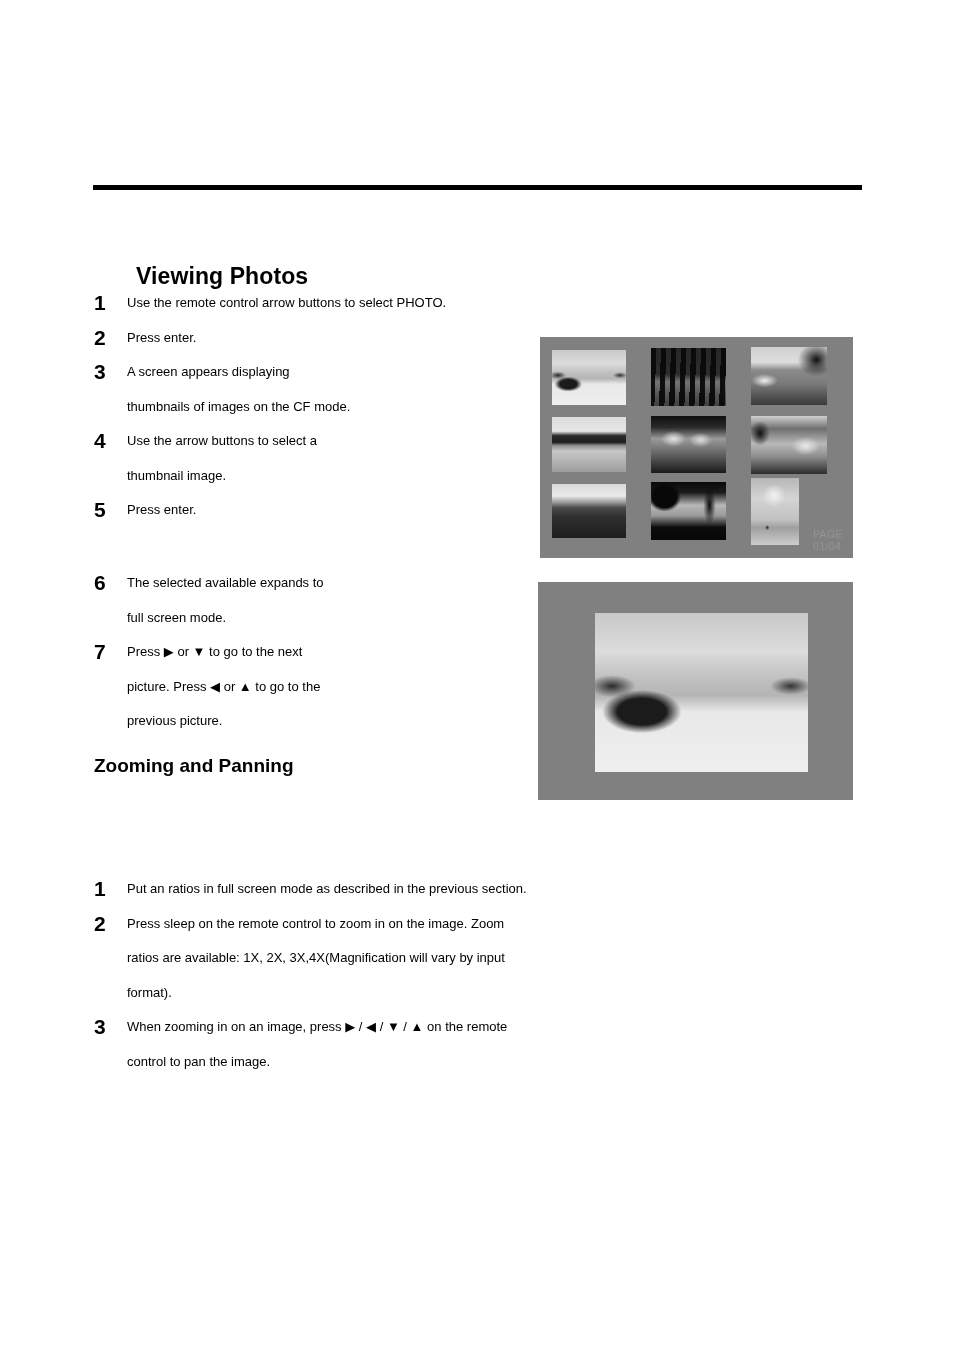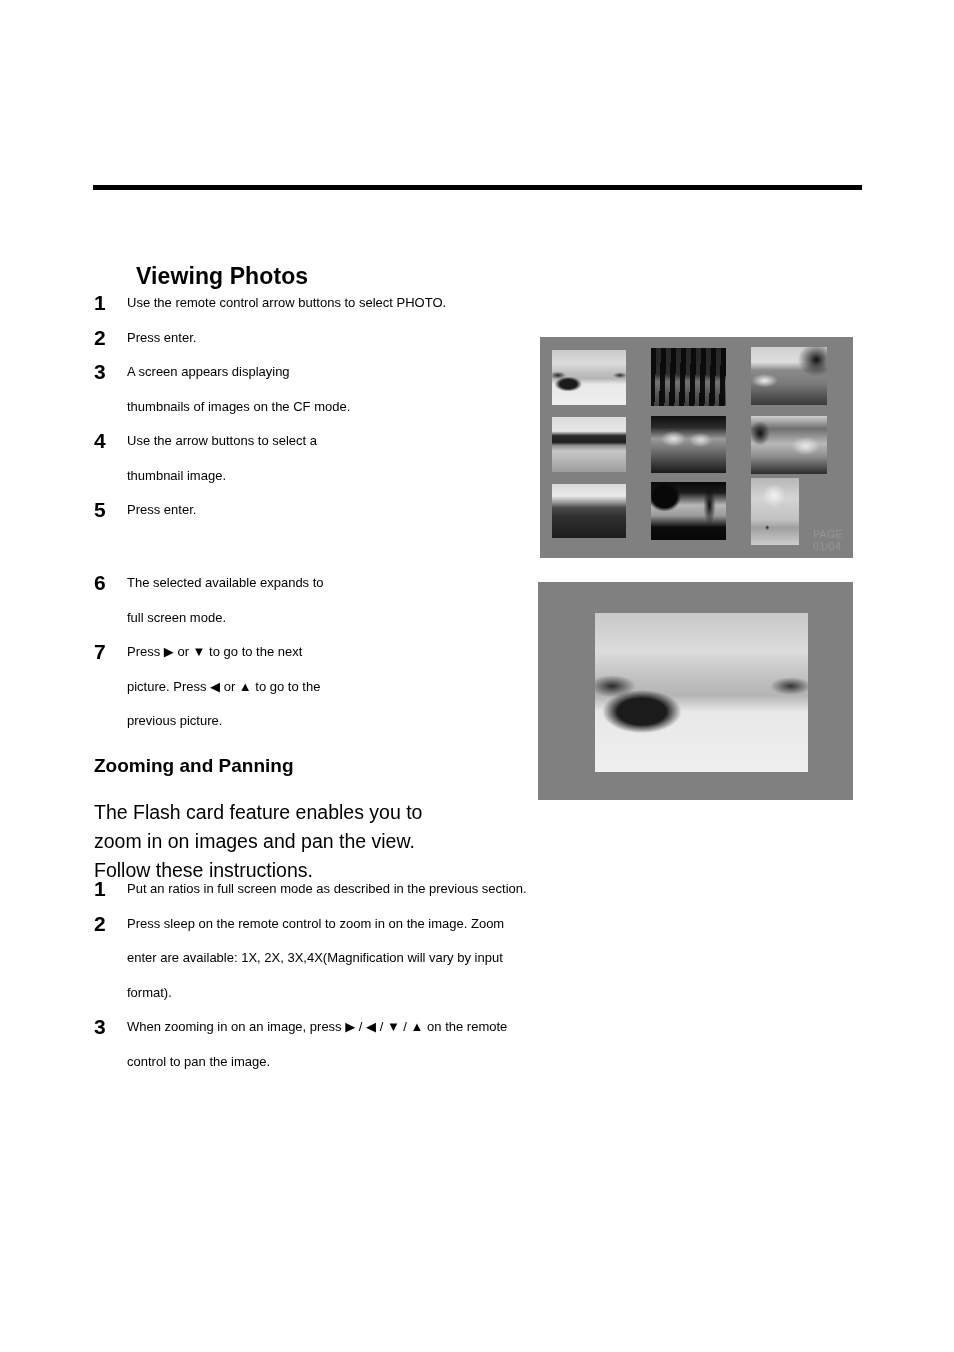--- a/index.html
+++ b/index.html
@@ -254,33 +254,30 @@
     <div class="li">
       <div class="li-num">7</div>
       <div class="li-text">Press ▶ or ▼ to go to the next
 picture. Press ◀ or ▲ to go to the
 previous picture.</div>
     </div>
   </div>
 
   <h2 class="sub-title">Zooming and Panning</h2>
 
-  <p class="para">The Flash card feature enables you to
-zoom in on images and pan the view.
-Follow these instructions.</p>
 
   <div class="list list-c">
     <div class="li">
       <div class="li-num">1</div>
       <div class="li-text">Put an ratios in full screen mode as described in the previous section.</div>
     </div>
     <div class="li">
       <div class="li-num">2</div>
       <div class="li-text">Press sleep on the remote control to zoom in on the image. Zoom
-enter are available: 1X, 2X, 3X,4X(Magnification will vary by input
+ratios are available: 1X, 2X, 3X,4X(Magnification will vary by input
 format).</div>
     </div>
     <div class="li">
       <div class="li-num">3</div>
       <div class="li-text">When zooming in on an image, press ▶ / ◀ / ▼ / ▲ on the remote
 control to pan the image.</div>
     </div>
   </div>
 
   <div class="screen-grid">

